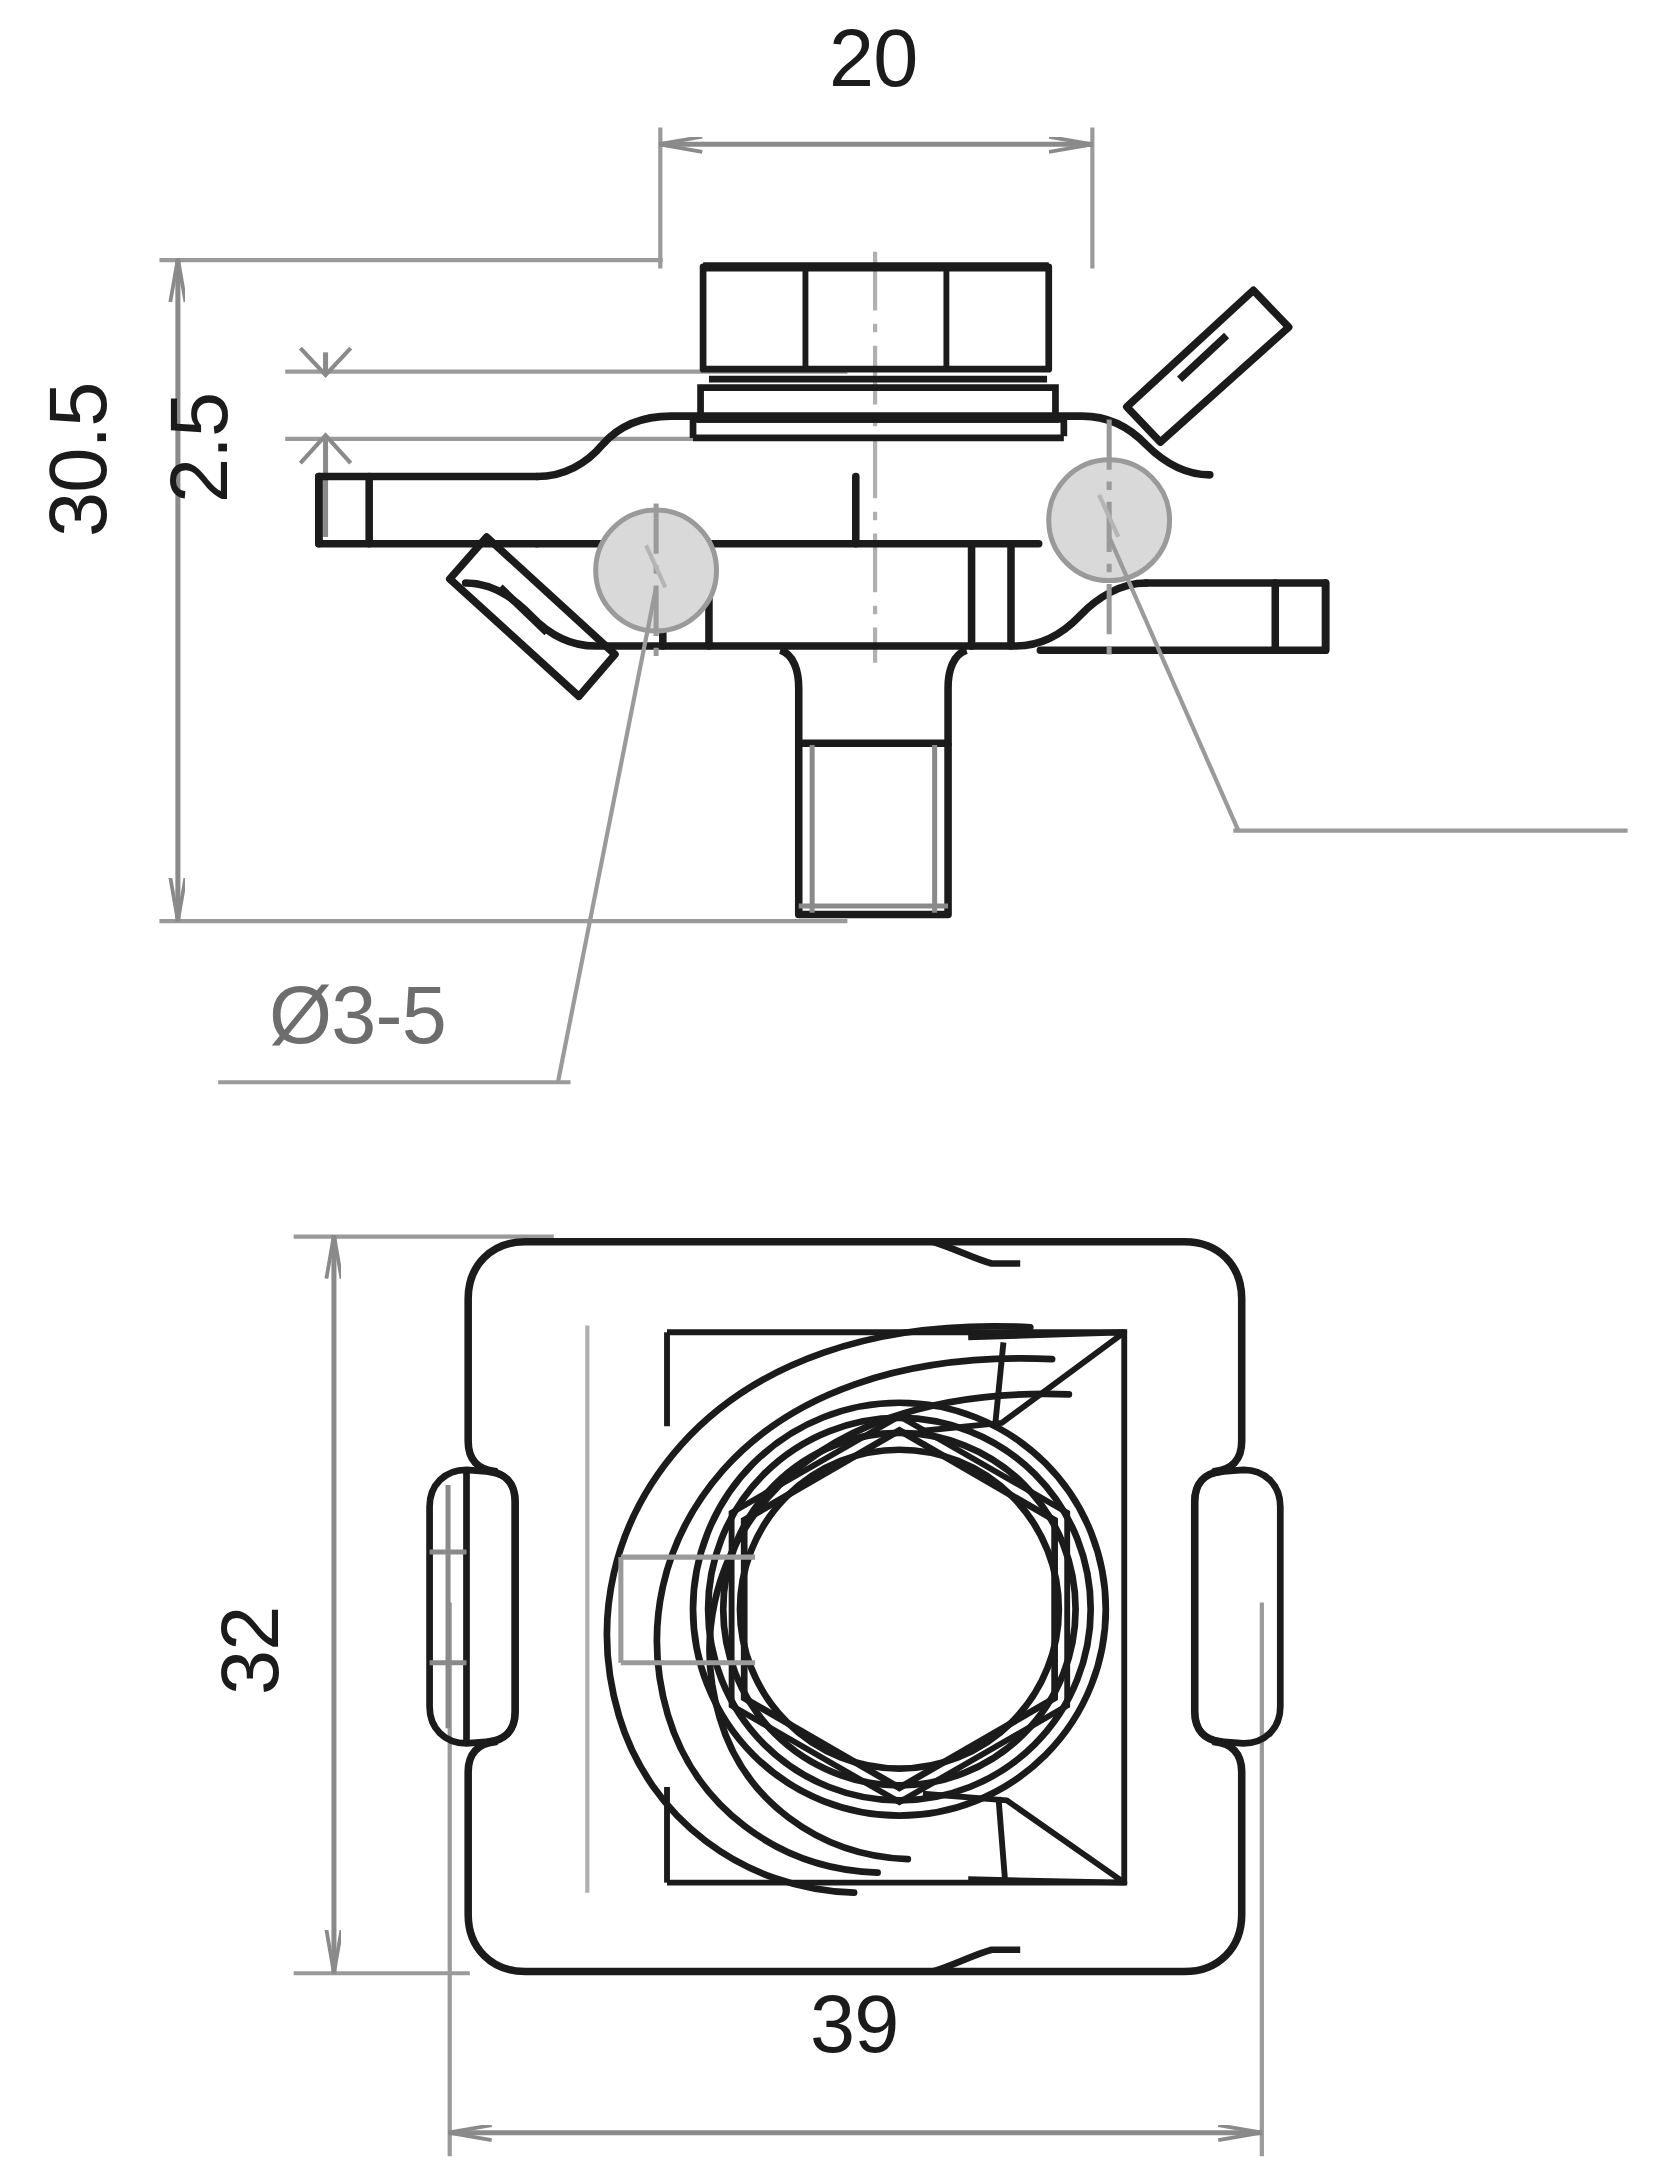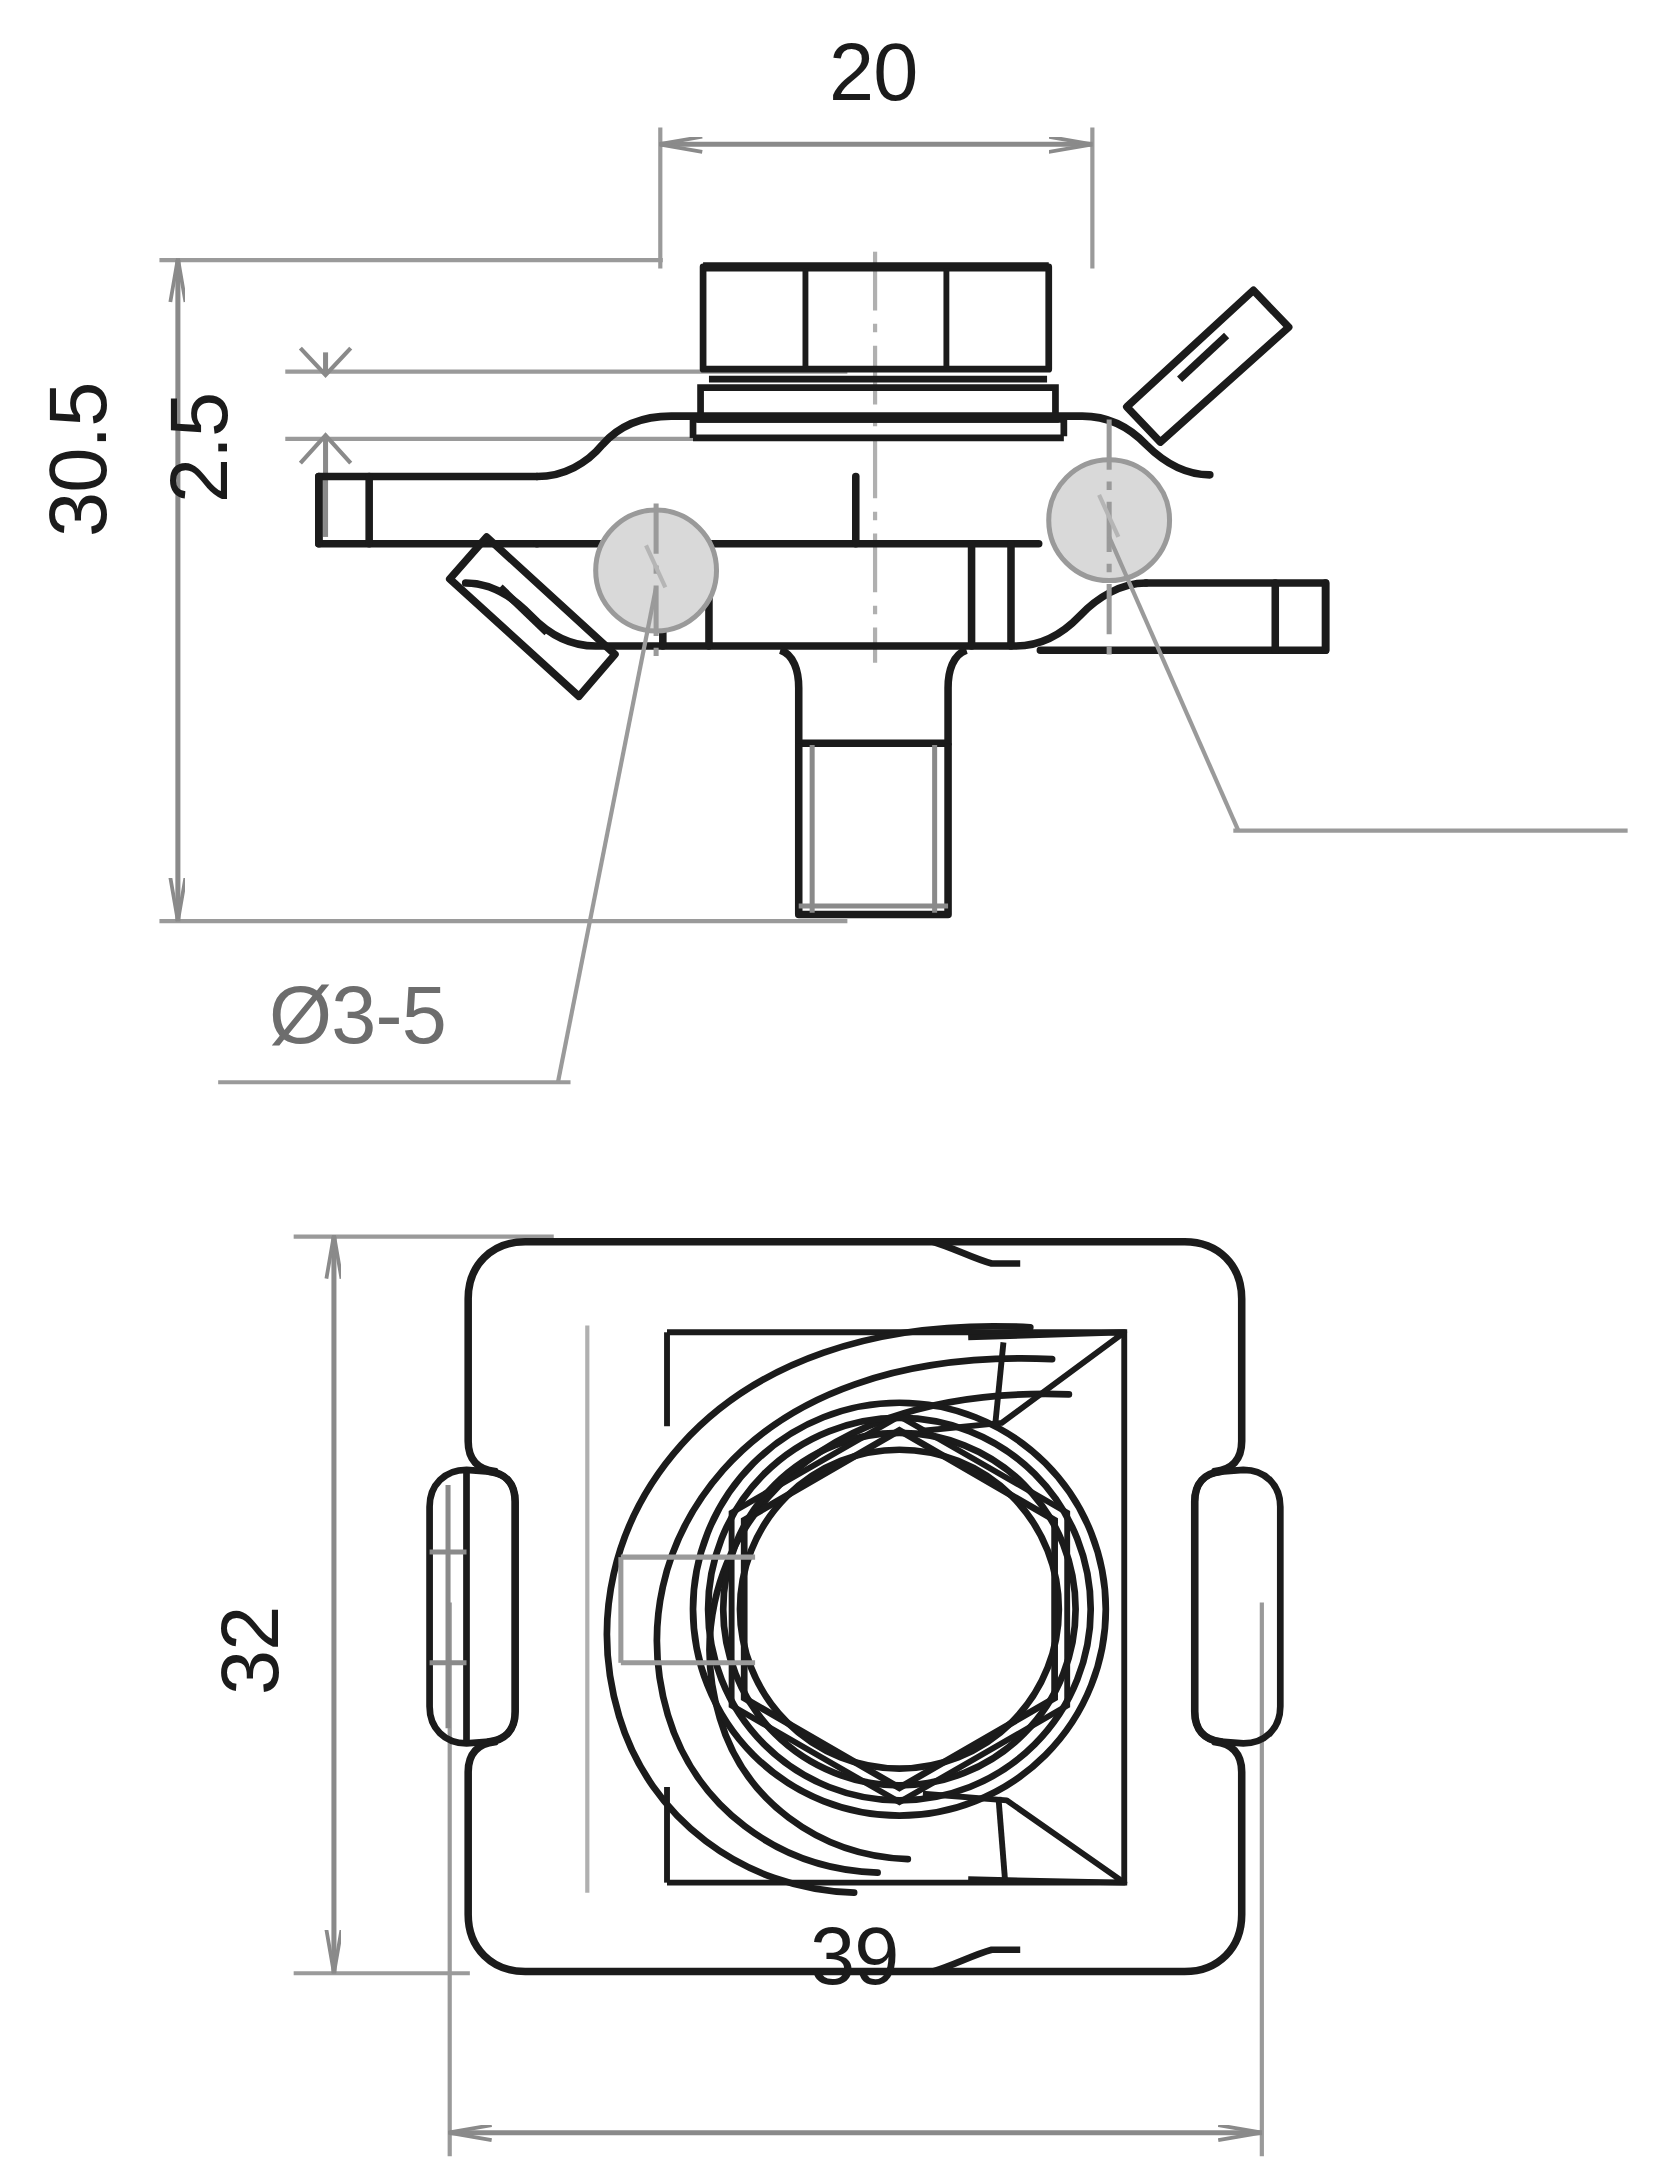--- a/index.html
+++ b/index.html
@@ -252,27 +252,27 @@
     <g fill="none" stroke="#1b1b1b" stroke-width="7" stroke-linejoin="round">
       <path d="M1100,2138 L1200,2146 L1340,2244 L1154,2240"></path>
       <line x1="1190" y1="2142" x2="1198" y2="2242"></line>
     </g>
 
     <path d="M1112,1480 C1138,1488 1160,1500 1182,1506 L1216,1506" stroke="#1b1b1b" stroke-width="8" fill="none"></path>
     <path d="M1112,2350 C1138,2342 1160,2330 1182,2324 L1216,2324" stroke="#1b1b1b" stroke-width="8" fill="none"></path>
   </g>
 </svg>
 
-<div class="dimtxt" style="left:829px; top:32px;">20</div>
+<div class="dimtxt" style="left:829px; top:18px;">20</div>
 
 <div class="dimtxt rot" style="left:38px; top:537px;">30.5</div>
 
 <div class="dimtxt rot" style="left:159px; top:503px;">2.5</div>
 
 
 <div class="notetxt" style="left:237px; top:975px;margin-left:32px;">Ø3-5</div>
 
 <div class="dimtxt rot" style="left:210px; top:1695px;">32</div>
 
-<div class="dimtxt" style="left:810px; top:1916px;">39</div>
+<div class="dimtxt" style="left:810px; top:1984px;">39</div>
 
 </div>
 
 
 </body></html>

